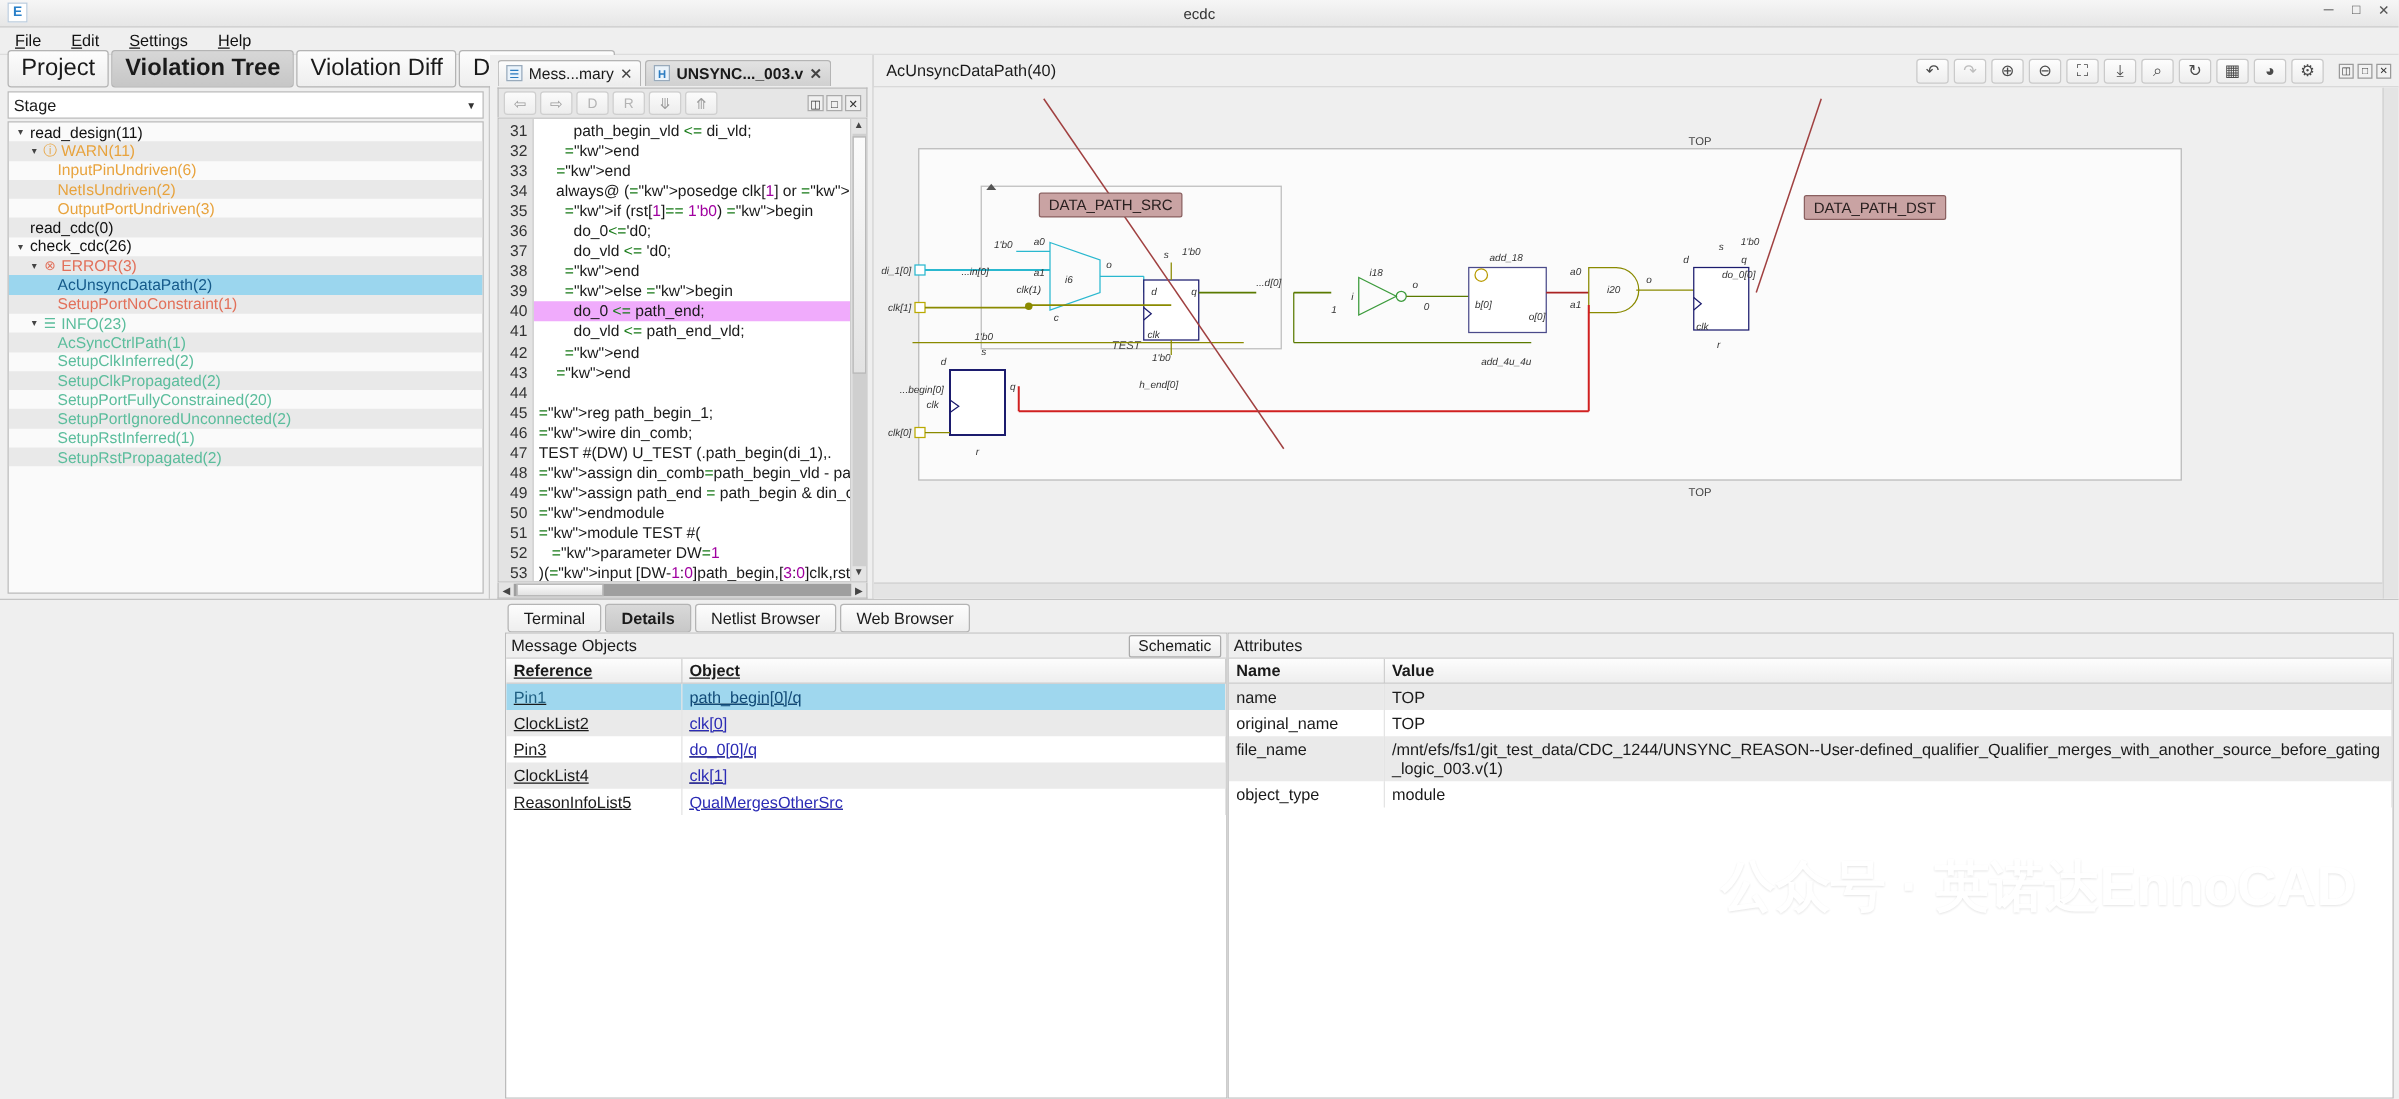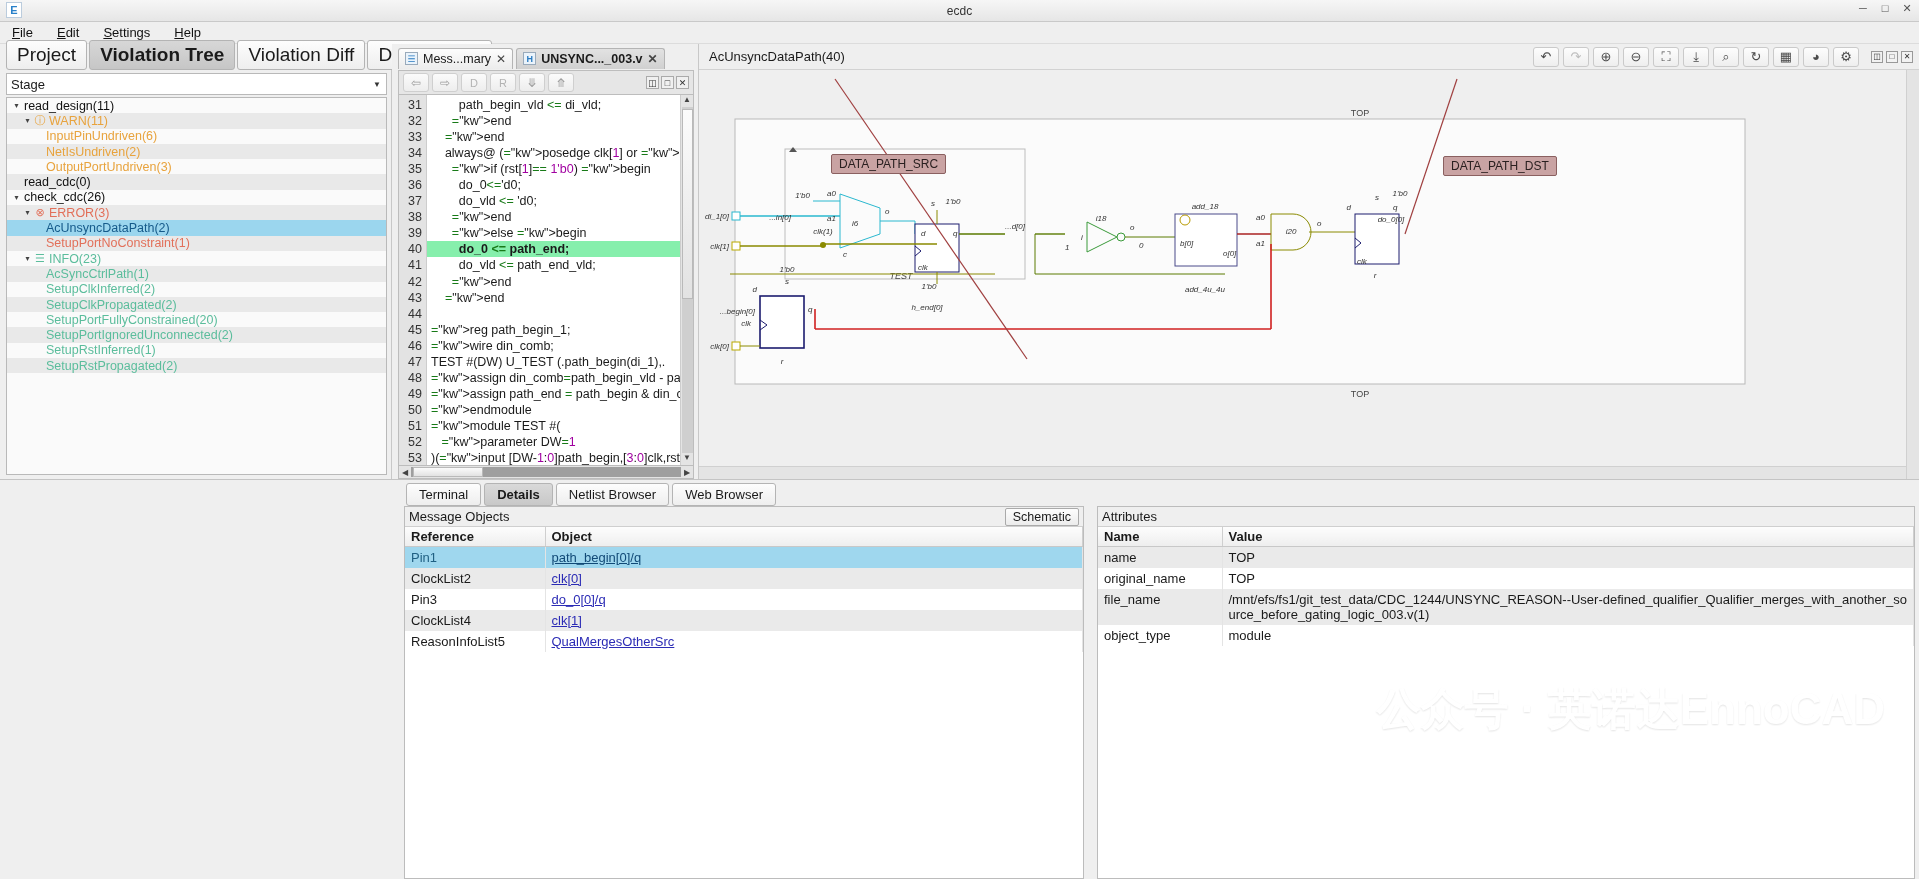--- a/index.html
+++ b/index.html
@@ -87,21 +87,21 @@
   .tb-end .mini { width:13px;height:13px;border:1px solid #aaa;background:#f0f0f0;font-size:9px;
                   display:flex;align-items:center;justify-content:center;color:#333;}
 
   .editor { flex:1; margin:0 4px 0 6px; border:1px solid #bdbdbd; background:#fff;
             display:flex; overflow:hidden; position:relative; }
   .gutter { width:28px; background:#e3e3e3; border-right:1px solid #cdcdcd; padding-top:2px;
             font-size:12.5px; color:#333; text-align:right; }
   .gutter div { height:16.05px; line-height:16.05px; padding-right:4px; }
   .codearea { flex:1; padding-top:2px; font-size:12.5px; overflow:hidden; }
   .cl { height:16.05px; line-height:16.05px; white-space:pre; padding-left:4px; }
-  .cl.hl { background:#86efac;font-weight:bold; }
+  .cl.hl { background:#f0abfc; }
   .num { color:#a000a0; }
   .grn { color:#187a18; }
   .hscroll { height:13px; background:#e4e4e4; border-top:1px solid #cdcdcd; display:flex; align-items:center; }
   .hscroll .arw { width:12px; text-align:center; font-size:8px; color:#444; }
   .hscroll .track { flex:1; height:10px; background:#9f9f9f; position:relative; }
   .hscroll .thumb { position:absolute; left:2px; top:0; width:70px; height:10px;
                     background:linear-gradient(#fbfbfb,#e2e2e2); border:1px solid #b9b9b9; }
   .vscroll { width:13px; background:#e4e4e4; border-left:1px solid #cdcdcd; display:flex;
              flex-direction:column; align-items:center; }
   .vscroll .arw { font-size:8px; color:#444; height:12px; }
@@ -133,21 +133,21 @@
                   border-top:1px solid #d0d0d0; }
 
   
   .bottom { height: 400px; display:flex; flex-direction:column; border-top:1px solid #c4c4c4; }
   .bottomtabs { height:26px; display:flex; align-items:center; gap:3px; padding:3px 0 0 406px; background:#efefef;}
   .btab { border:1px solid #b4b4b4; background:linear-gradient(#fdfdfd,#eeeeee); padding:3px 12px;
           font-size:13px; border-radius:3px; }
   .btab.active { background:linear-gradient(#d9d9d9,#c8c8c8); font-weight:bold; }
   .bottompanes { flex:1; display:flex; min-height:0; padding-left:404px; }
   .pane { display:flex; flex-direction:column; min-width:0; border:1px solid #bcbcbc; background:#fff; }
-  .pane.objects { width:680px; margin-right:13px; }
+  .pane.objects { width:578px; margin-right:0; }
   .pane.attrs { flex:1; margin-right:4px; }
   .panehdr { height:20px; display:flex; align-items:center; padding:0 4px; font-size:13px;
              background:#efefef; border-bottom:1px solid #cfcfcf; }
   .panehdr .schembtn { margin-left:auto; border:1px solid #aaa; background:linear-gradient(#fdfdfd,#ececec);
                        padding:1px 7px; font-size:12.5px; border-radius:2px; }
   table.grid { width:100%; border-collapse:collapse; font-size:13px; table-layout:fixed; }
   table.grid th { text-align:left; font-weight:bold; background:linear-gradient(#fdfdfd,#eeeeee);
                   border-right:1px solid #cfcfcf; border-bottom:1px solid #c8c8c8; padding:2px 6px; font-size:13px;}
   table.grid td { padding:3px 6px; border-right:1px solid #e4e4e4; vertical-align:top; }
   table.grid tr.alt td { background:#eaeaea; }
@@ -548,21 +548,21 @@
       <div class="btab">Web Browser</div>
     </div>
 
     <div class="bottompanes">
 
       <div class="pane objects">
         <div class="panehdr">
           <span>Message Objects</span>
           <span class="schembtn">Schematic</span>
         </div>
-        <div style="flex:1; overflow:hidden;">
+        <div style="flex:1; overflow:hidden;text-decoration:underline;">
           <table class="grid">
             <colgroup>
                 <col style="width:140px">
                 <col>
               </colgroup>
             <thead>
               <tr>
                 <th>Reference</th>
                 <th>Object</th>
               </tr>

